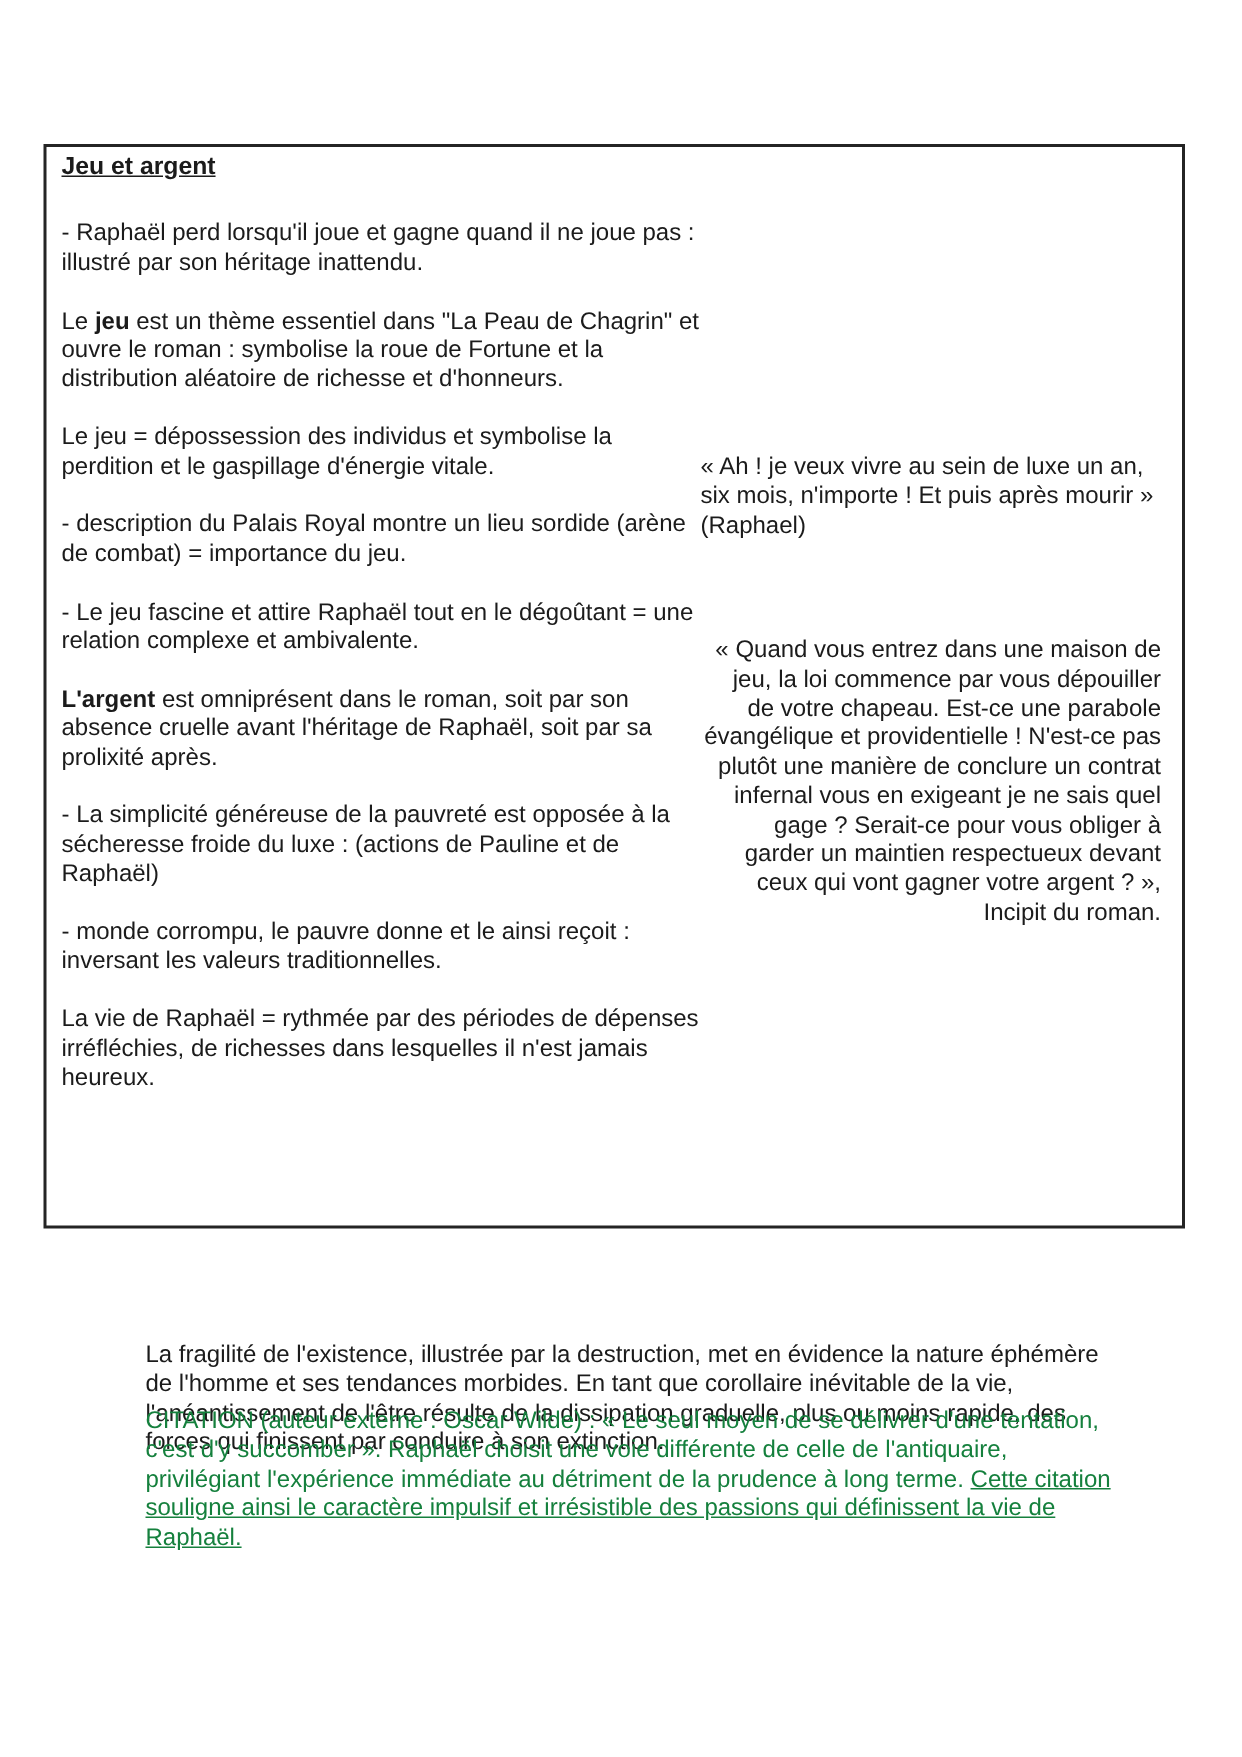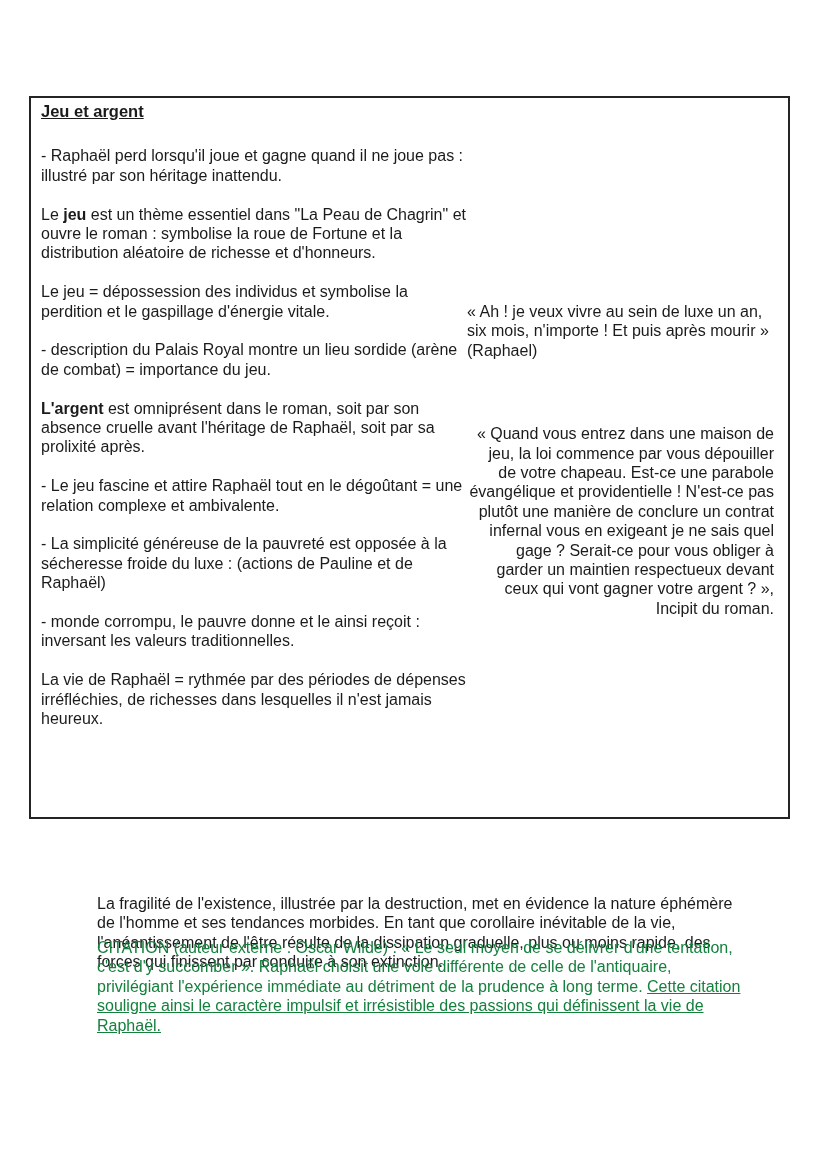--- a/index.html
+++ b/index.html
@@ -83,23 +83,23 @@
       <div class="box-title"><span class="u">Jeu et argent</span></div>
 
       <p>- Raphaël perd lorsqu'il joue et gagne quand il ne joue pas : illustré par son héritage inattendu.</p>
 
       <p><span>Le </span><b>jeu</b><span> est un thème essentiel dans "La Peau de Chagrin" et ouvre le roman : symbolise la roue de Fortune et la distribution aléatoire de richesse et d'honneurs.</span></p>
 
       <p>Le jeu = dépossession des individus et symbolise la perdition et le gaspillage d'énergie vitale.</p>
 
       <p>- description du Palais Royal montre un lieu sordide (arène de combat) = importance du jeu.</p>
 
+      <p>- Le jeu fascine et attire Raphaël tout en le dégoûtant = une relation complexe et ambivalente.</p>
+
       <p><b>L'argent</b><span> est omniprésent dans le roman, soit par son absence cruelle avant l'héritage de Raphaël, soit par sa prolixité après.</span></p>
-
-      <p>- Le jeu fascine et attire Raphaël tout en le dégoûtant = une relation complexe et ambivalente.</p>
 
 
       <p>- La simplicité généreuse de la pauvreté est opposée à la sécheresse froide du luxe : (actions de Pauline et de Raphaël)</p>
 
       <p>- monde corrompu, le pauvre donne et le ainsi reçoit : inversant les valeurs traditionnelles.</p>
 
       <p>La vie de Raphaël = rythmée par des périodes de dépenses irréfléchies, de richesses dans lesquelles il n'est jamais heureux.</p>
     </div>
 
     <div class="col-right">

